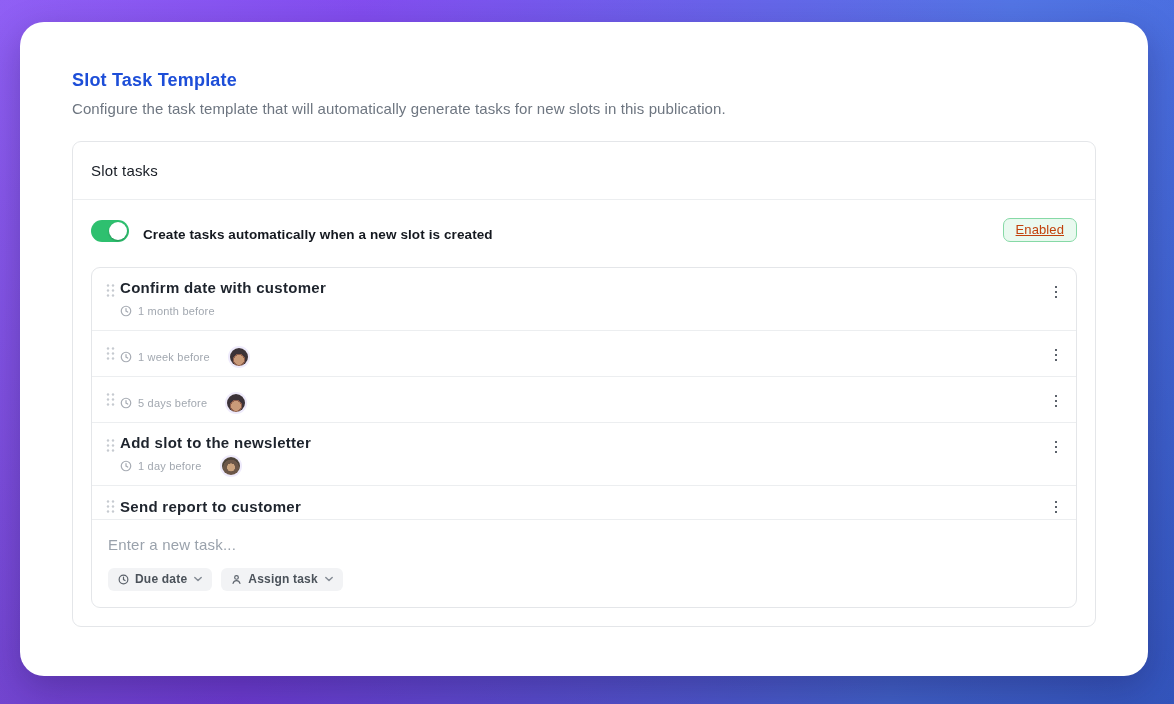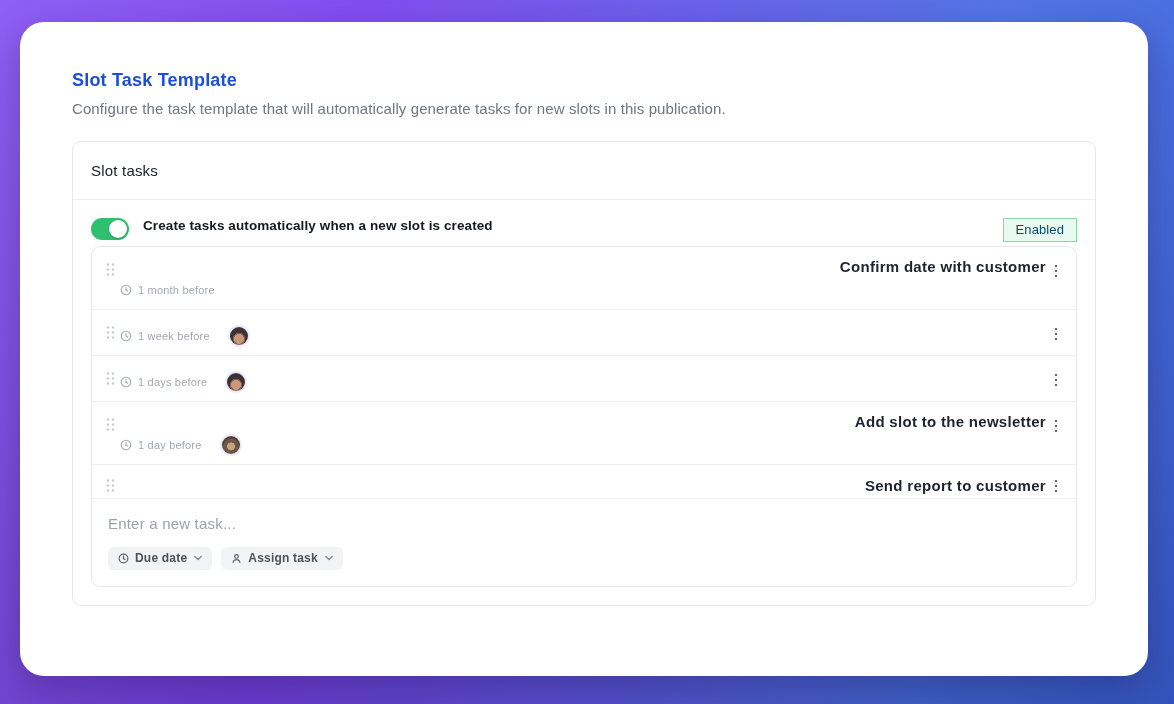--- a/index.html
+++ b/index.html
@@ -32,54 +32,55 @@
     border-radius: 9px;
     background: #ffffff;
   }
   .panel-header {
     padding: 20px 18px;
     font-size: 15px; color: #171c24; letter-spacing: 0.2px;
     border-bottom: 1px solid #eceef0;
   }
   .panel-body { padding: 18px; }
   .toggle-row {
-    display: flex; align-items: flex-start; margin-bottom: 4px;
+    display: flex; align-items: flex-end; margin-bottom: 25px;
   }
   .switch {
     position: relative; width: 38px; height: 22px; border-radius: 11px;
     background: #2ec06f; cursor: pointer; flex: 0 0 auto;
   }
   .switch::after {
     content: ""; position: absolute; top: 2px; right: 2px;
     width: 18px; height: 18px; border-radius: 50%;
     background: #ffffff; box-shadow: 0 1px 2px rgba(0,0,0,0.25);
   }
   .toggle-label {
     margin-left: 14px;
     font-size: 13.5px; font-weight: 700; color: #14181f; letter-spacing: 0.1px;
   }
   .spacer { flex: 1; }
   .status-badge {
-    background: #e9f9ef; border: 1px solid #86d9a6; color: #0c4a6e;
-    font-size: 13px; border-radius: 0; padding: 3px 12px 4px 12px;
+    background: #e9f9ef; border: 1px solid #86d9a6; color: #c2410c;
+    font-size: 13px; border-radius: 7px; padding: 3px 12px 4px 12px;
     letter-spacing: 0.1px;
+    text-decoration: underline;
   }
   .task-box {
     border: 1px solid #e4e6e9; border-radius: 9px; background: #fff;
   }
   .task-row {
     display: flex; align-items: flex-start;
     padding: 11px 16px 10px 8px;
     border-bottom: 1px solid #eceef0;
   }
   .drag {
     width: 20px; padding-top: 4px; flex: 0 0 auto;
     display: flex; justify-content: center; cursor: grab; color: #c6cad0;
   }
-  .task-main { flex: 1; min-width: 0; text-align: right; }
+  .task-main { flex: 1; min-width: 0; }
   .task-title {
     font-size: 15px; font-weight: 700; color: #1e242d; letter-spacing: 0.3px;
   }
   .task-meta {
     display: flex; align-items: center; gap: 6px; margin-top: 6px; height: 18px;
   }
   .clock-ic { color: #a7acb4; display: inline-flex; }
   .due-label { font-size: 11px; color: #a2a8b0; letter-spacing: 0.2px; }
   .avatar {
     width: 18px; height: 18px; border-radius: 50%;
@@ -216,21 +217,21 @@
               </svg>
           </span>
           <div class="task-main">
             <div class="task-meta">
               <span class="clock-ic">
                 <svg width="12" height="12" viewBox="0 0 24 24" fill="none" stroke="currentColor" stroke-width="2.4">
                     <circle cx="12" cy="12" r="9.5"></circle>
                     <path d="M12 7v5.2l3.4 2" stroke-linecap="round"></path>
                   </svg>
               </span>
-              <span class="due-label">1 days before</span>
+              <span class="due-label">5 days before</span>
               <span class="avatar f"></span>
             </div>
           </div>
           <span class="kebab">
             <svg width="4" height="14" viewBox="0 0 4 14">
                 <g fill="currentColor">
                   <rect x="1" y="1" width="2" height="2"></rect>
                   <rect x="1" y="6" width="2" height="2"></rect>
                   <rect x="1" y="11" width="2" height="2"></rect>
                 </g>

